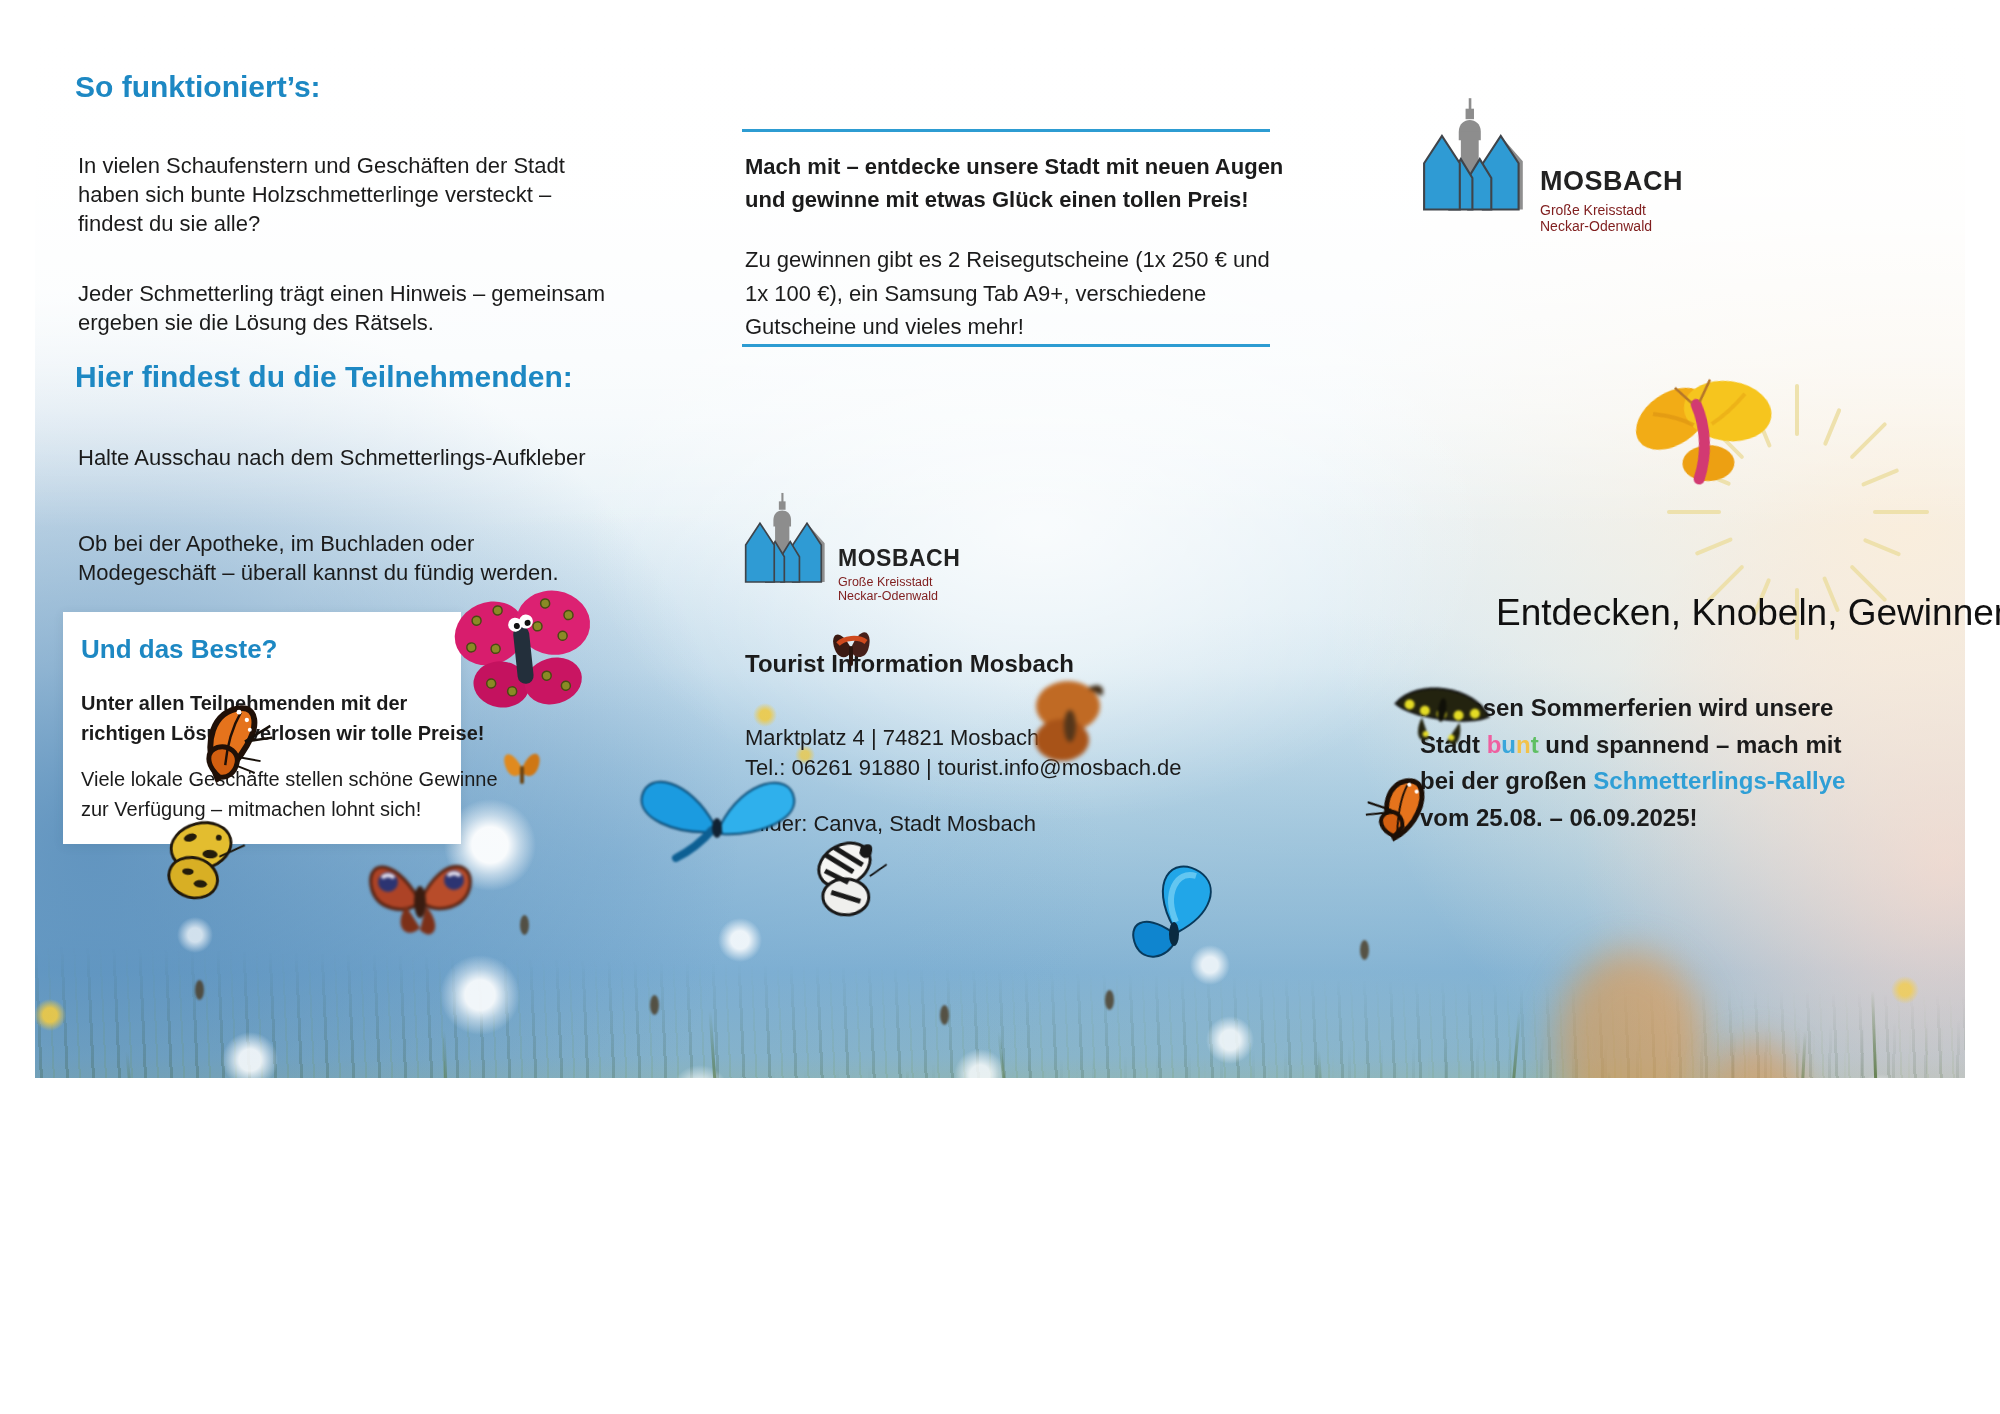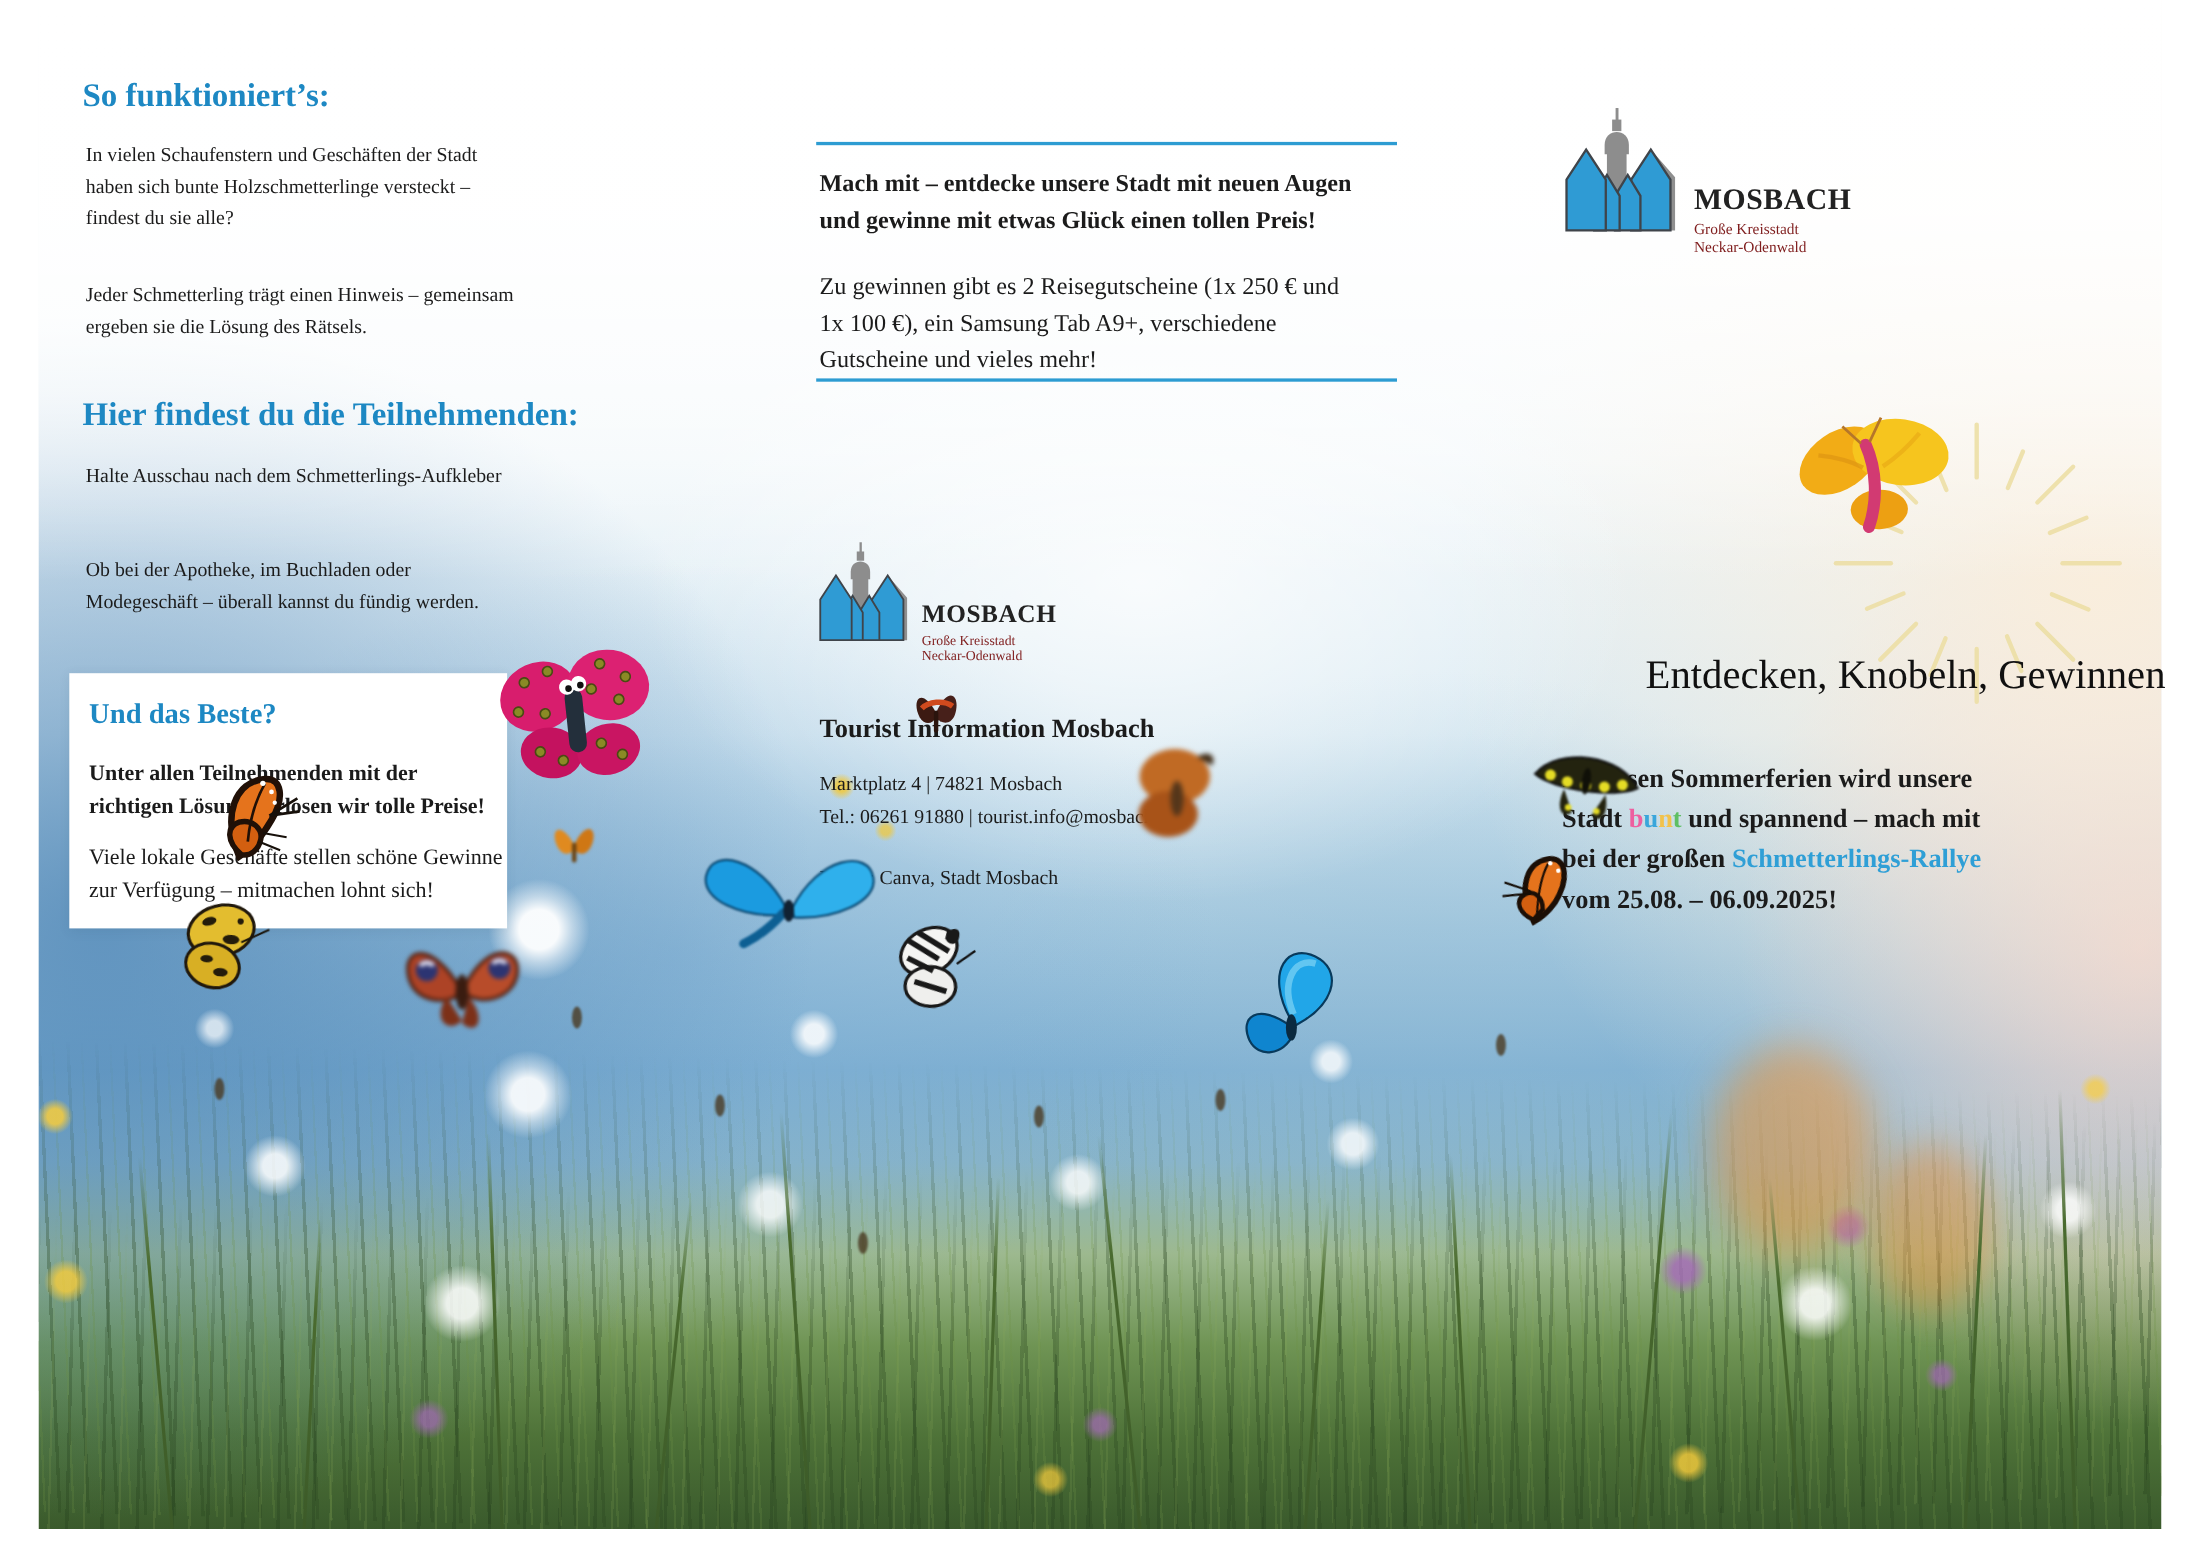--- a/index.html
+++ b/index.html
@@ -2,22 +2,22 @@
 <html><head>
 <meta charset="utf-8">
 <style>
   :root{
     --blue:#1d88c3;
     --rule:#2d9cd2;
     --ink:#1b1b1b;
   }
   html,body{margin:0;padding:0;background:#fff;}
   #page{
-    position:relative;width:2000px;height:1414px;background:#ffffff;
-    font-family:Liberation Serif, serif;color:var(--ink);overflow:hidden;
+    position:relative;width:2000px;height:1078px;background:#ffffff;
+    font-family:Liberation Sans, sans-serif;color:var(--ink);overflow:hidden;
   }
   .abs{position:absolute;}
   .line{white-space:nowrap;}
   
   #photo{position:absolute;left:35px;top:0;width:1930px;height:1390px;overflow:hidden;}
   #photo-tint{
     position:absolute;inset:0;
     background:
       linear-gradient(180deg,#ffffff 0%,rgba(255,255,255,.95) 14%,rgba(255,255,255,.6) 26%,rgba(255,255,255,0) 38%),
       radial-gradient(650px 420px at 52% 38%,rgba(255,255,255,.75),rgba(255,255,255,0) 70%),
@@ -64,21 +64,21 @@
       radial-gradient(circle at 355px 1290px,rgba(165,105,185,.7) 0 7px,transparent 18px),
       radial-gradient(circle at 965px 1295px,rgba(165,105,185,.7) 0 6px,transparent 16px),
       radial-gradient(circle at 1730px 1250px,rgba(165,105,185,.7) 0 6px,transparent 15px);
   }
   .blob{position:absolute;border-radius:50%;}
   .blade{position:absolute;width:3px;bottom:0;transform-origin:bottom center;
     background:linear-gradient(180deg,rgba(74,107,47,0),#4a6b2f 30%,#3c5a28);}
   .seed{position:absolute;width:9px;height:20px;border-radius:50%;background:#4a3a22;opacity:.8;filter:blur(1px);}
   
   .h-blue{color:var(--blue);font-weight:bold;font-size:30px;}
-  .body-text{font-size:18px;line-height:29px;color:var(--ink);}
+  .body-text{font-size:22px;line-height:29px;color:var(--ink);margin-top:25px;}
   .rule{height:3px;background:var(--rule);}
   #prize-box{background:#ffffff;box-shadow:0 2px 10px rgba(40,70,90,.10);}
   .logo-name{font-weight:bold;color:#222;letter-spacing:.5px;}
   .logo-sub{color:#7f1d1d;}
   #title{font-size:55px;font-weight:bold;color:var(--blue);letter-spacing:-.5px;}
   #subtitle{font-size:37px;color:#101010;}
   .intro-line{font-size:24px;font-weight:bold;line-height:36.5px;white-space:nowrap;}
   .rallye-link{color:#2f9fd6;}
   .bf{position:absolute;}
 </style>

